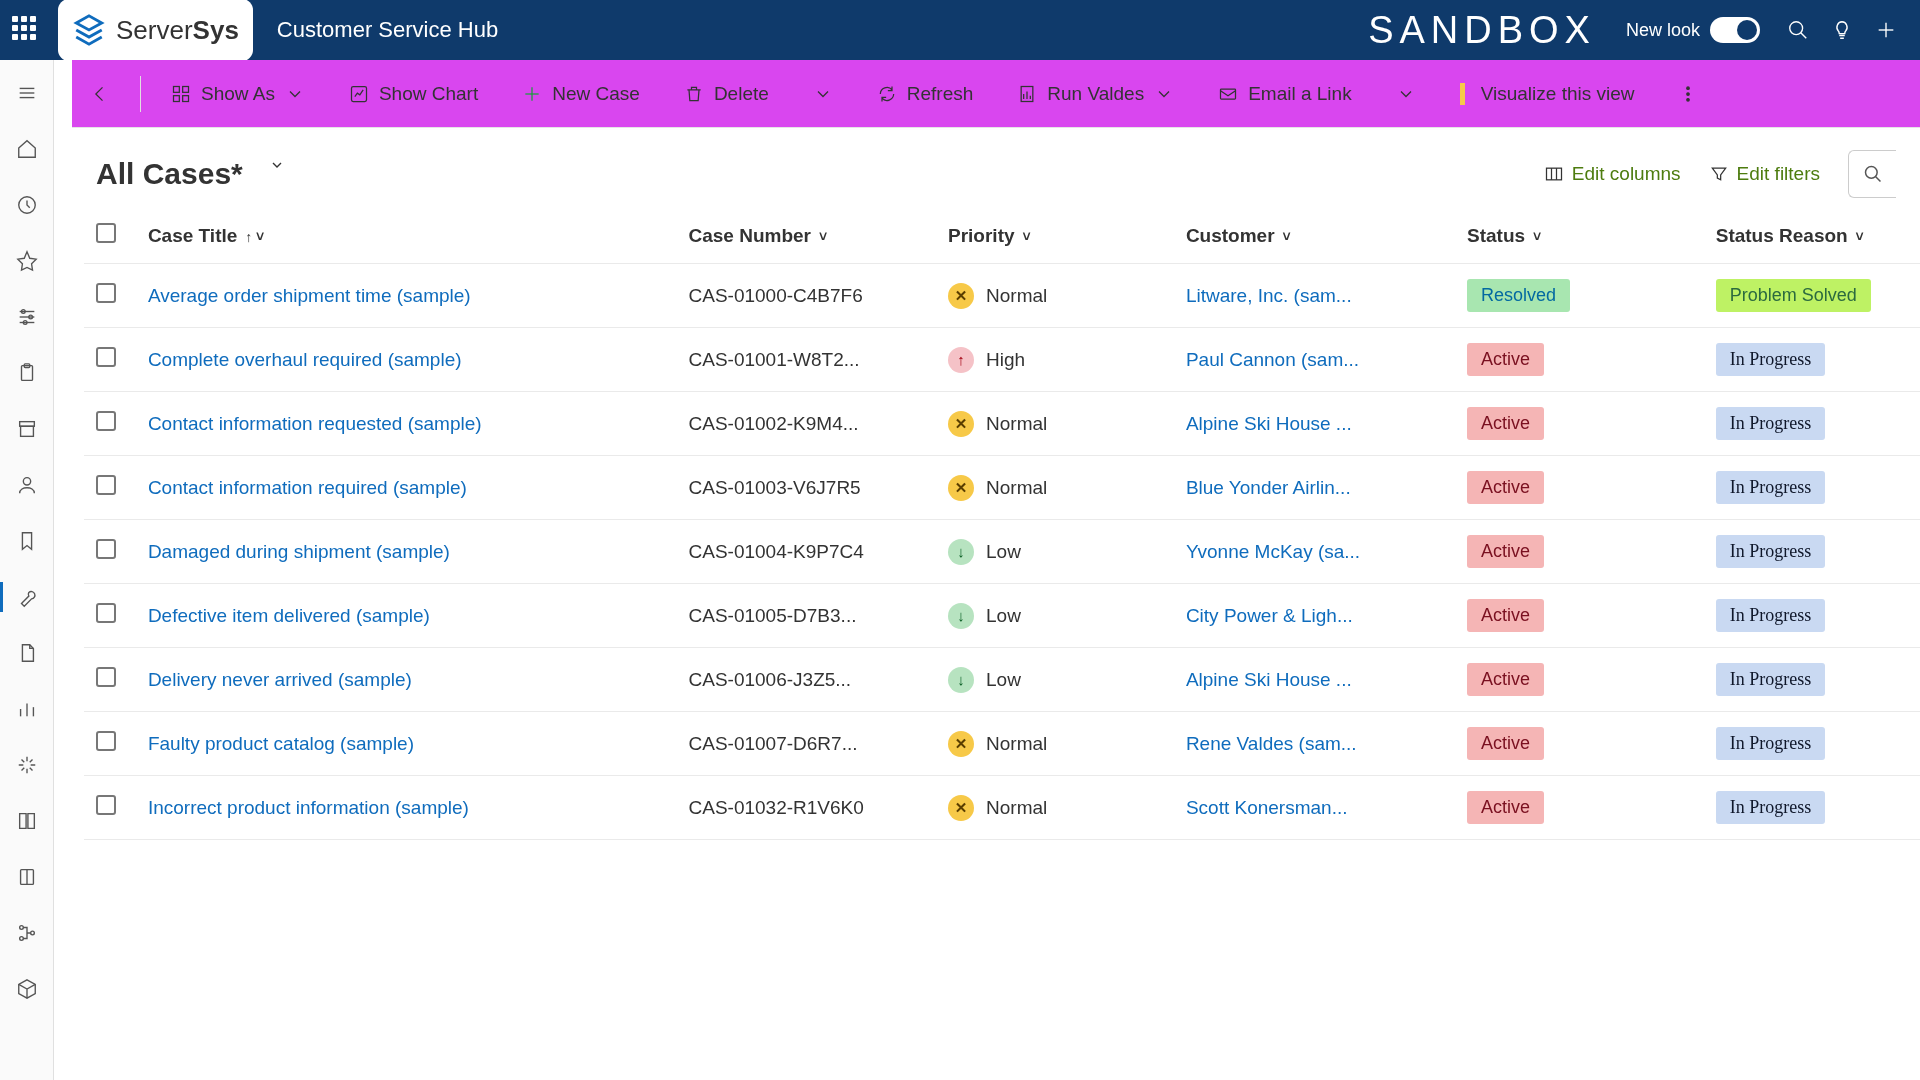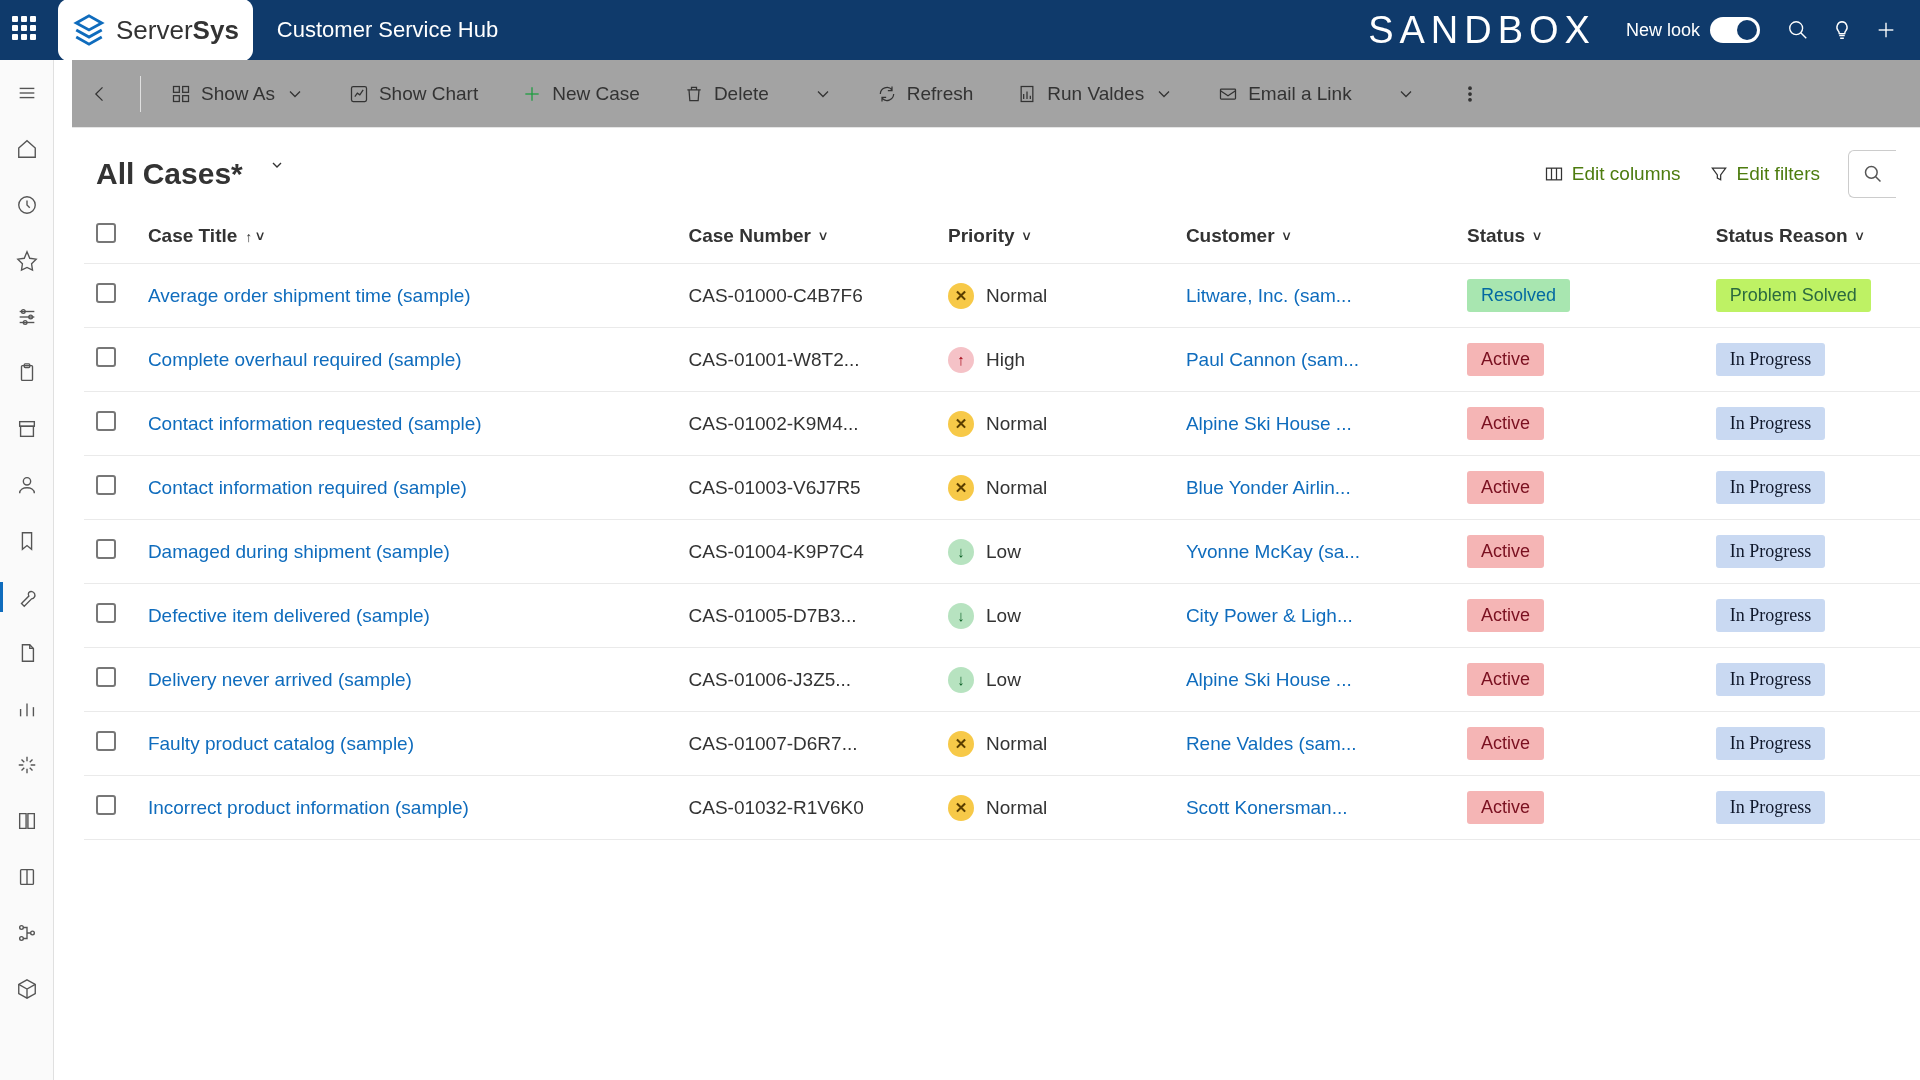--- a/index.html
+++ b/index.html
@@ -24,21 +24,21 @@
   
   
   .shell { display: flex; height: calc(100% - 60px); }
   .nav-rail { width: 54px; background: #fafafa; border-right: 1px solid #e0e0e0; display: flex; flex-direction: column; align-items: center; padding-top: 16px; gap: 22px; }
   .nav-rail .rail-btn { width: 34px; height: 34px; display: flex; align-items: center; justify-content: center; cursor: pointer; color: #555; position: relative; }
   .nav-rail .rail-btn.active::before { content: ""; position: absolute; left: -10px; top: 2px; bottom: 2px; width: 3px; background: #0f6cbd; }
   .nav-rail svg { width: 22px; height: 22px; stroke: #555; fill: none; stroke-width: 1.5; }
   .content { flex: 1; display: flex; flex-direction: column; padding-left: 18px; }
   
   
-  .cmd-bar { height: 68px; display: flex; align-items: center; border-bottom: 1px solid #e5e5e5; background: #a3a3a3; gap: 8px; }
+  .cmd-bar { height: 68px; display: flex; align-items: center; border-bottom: 1px solid #e5e5e5; background: #d946ef; gap: 8px; }
   .cmd-btn { display: flex; align-items: center; gap: 10px; padding: 10px 18px; font-size: 19px; color: #333; cursor: pointer; border-radius: 4px; }
   .cmd-btn svg { width: 20px; height: 20px; stroke: #333; fill: none; stroke-width: 1.5; }
   .cmd-sep { width: 1px; height: 36px; background: #e0e0e0; margin: 0 4px; }
   .chev { width: 16px; height: 16px; }
   
   
   .view-hdr { display: flex; align-items: center; padding: 22px 24px 10px 24px; }
   .view-title { font-size: 30px; font-weight: 600; display: flex; align-items: flex-start; gap: 26px; cursor: pointer; }
   .view-spacer { flex: 1; }
   .edit-link { display: flex; align-items: center; gap: 8px; font-size: 19px; color: #4d7c0f; margin-right: 28px; cursor: pointer; }
@@ -297,20 +297,24 @@
             <path d="M3 8l9 6 9-6"></path>
           </svg>
         <span>Email a Link</span>
       </div>
       <div class="cmd-btn">
           <svg class="chev" viewBox="0 0 24 24">
             <path d="M6 9l6 6 6-6"></path>
           </svg>
         </div>
       <div class="cmd-btn">
+        <span class="yellow-bar"></span>
+        <span>Visualize this view</span>
+      </div>
+      <div class="cmd-btn">
           <svg viewBox="0 0 24 24">
             <circle cx="12" cy="5" r="1.5" fill="#333"></circle>
             <circle cx="12" cy="12" r="1.5" fill="#333"></circle>
             <circle cx="12" cy="19" r="1.5" fill="#333"></circle>
           </svg>
         </div>
     </div>
 
     <div class="view-hdr">
       <div class="view-title">

